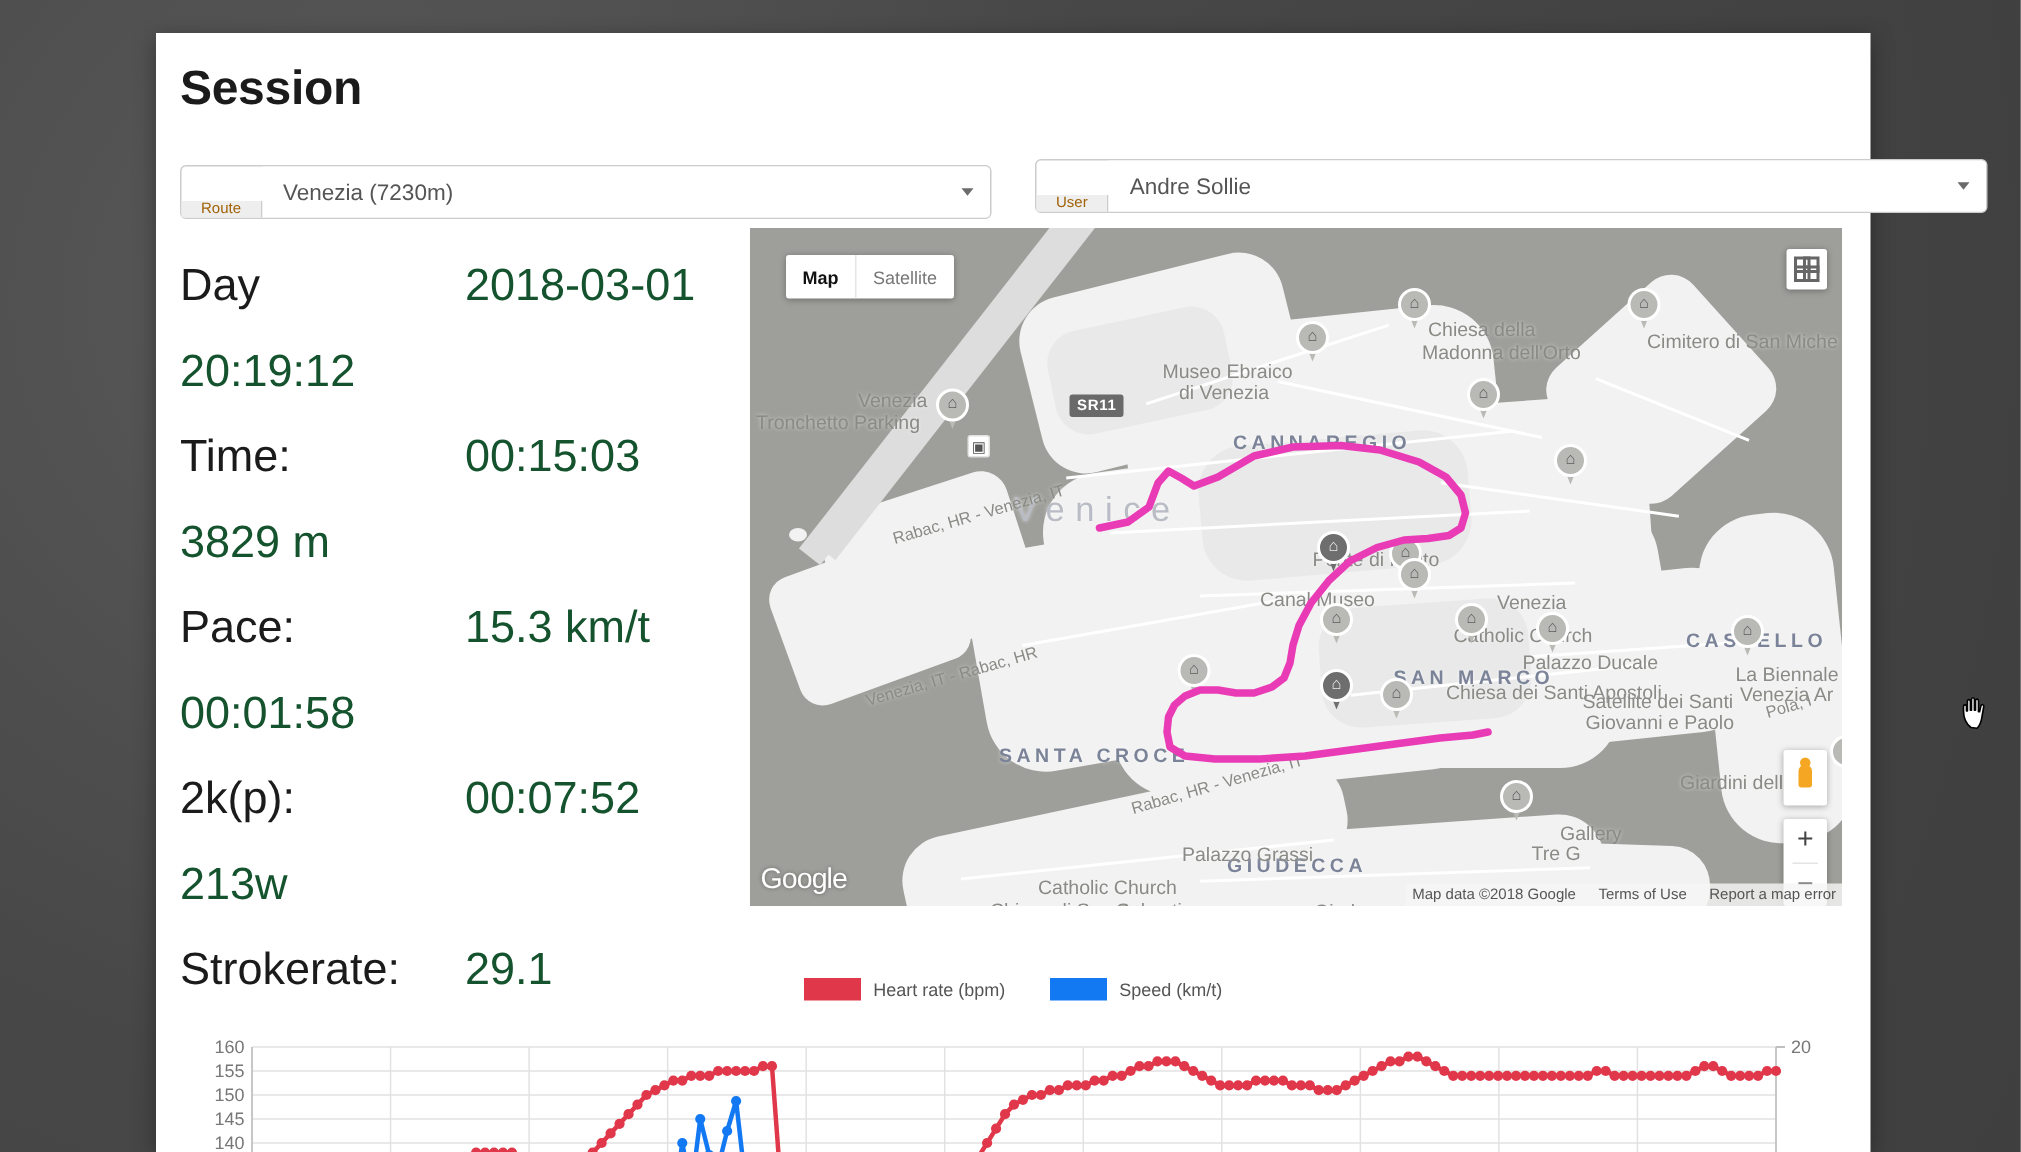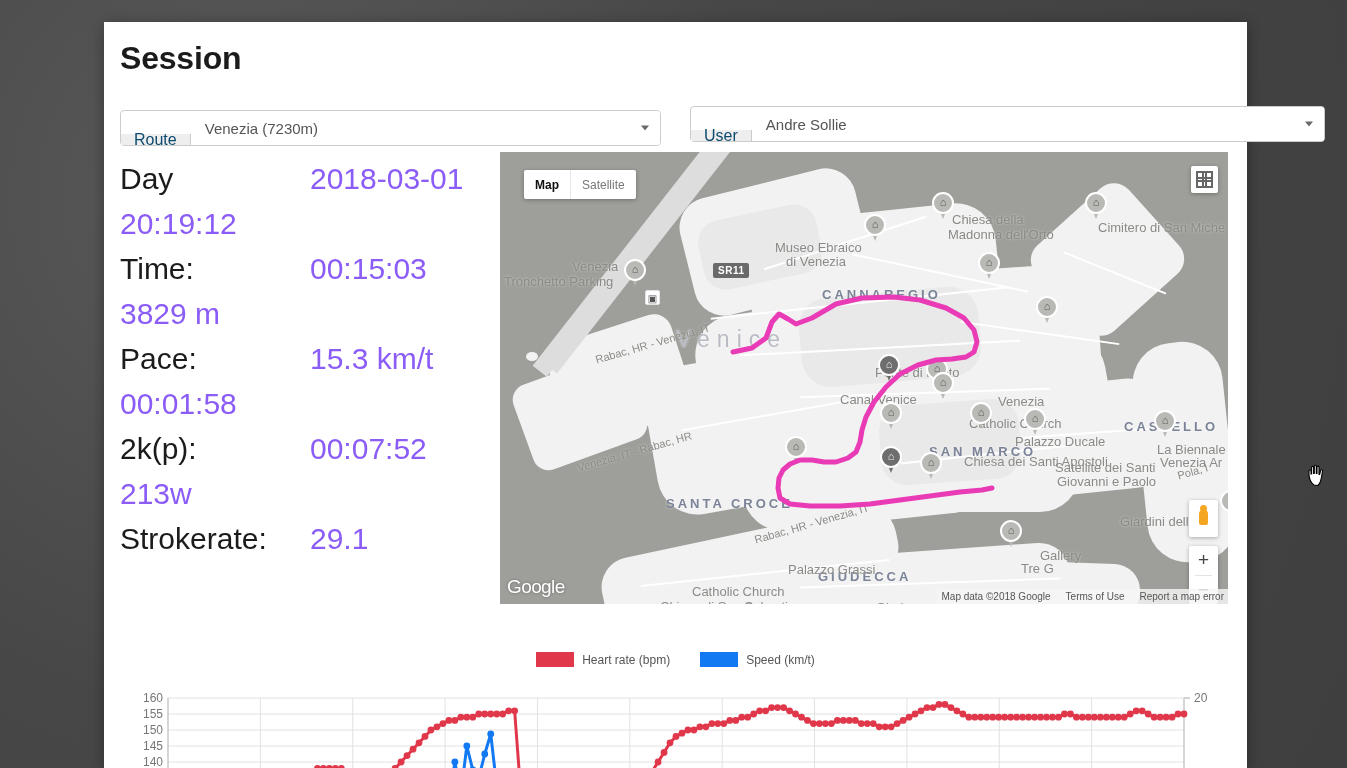--- a/index.html
+++ b/index.html
@@ -27,38 +27,38 @@
   .input-group{
     position:absolute;height:36px;display:flex;
     border:1px solid #ccc;border-radius:4px;background:#fff;
     box-sizing:border-box;
   }
   .ig-route{left:16px;top:88px;width:541px;}
   .ig-user{left:586px;top:84px;width:635px;}
   .ig-addon{
     display:flex;align-items:center;justify-content:center;
     padding:0 13px;background:#eeeeee;border-right:1px solid #ccc;
-    font-size:16px;color:#0c4a6e;white-space:nowrap;margin-top:23px;
+    font-size:10px;color:#a16207;white-space:nowrap;margin-top:23px;
   }
   .ig-select{
     flex:1;position:relative;display:flex;align-items:center;
     padding-left:14px;font-size:15px;color:#555;background:#fff;
     border-radius:0 3px 3px 0;cursor:default;
   }
   .ig-caret{
     position:absolute;right:11px;top:50%;transform:translateY(-50%);
     width:0;height:0;border-left:4px solid transparent;
     border-right:4px solid transparent;border-top:5px solid #6b6b6b;
   }
 
   
   .stats{position:absolute;left:16px;top:140px;width:380px;}
-  .stat-row{display:flex;height:45px;align-items:baseline;}
+  .stat-row{display:flex;height:45px;align-items:baseline;margin-top:12px;}
   .stat-label{width:190px;font-size:30px;color:#1b1b1b;font-weight:400;}
-  .stat-value{font-size:30px;color:#8b5cf6;font-weight:400;}
+  .stat-value{font-size:30px;color:#14532d;font-weight:400;}
   .stat-value.hr{color:#f0a30a;}
 
   
   .map{
     position:absolute;left:396px;top:130px;width:728px;height:452px;
     overflow:hidden;background:#9e9e9a;
   }
   .map-canvas{position:absolute;inset:0;}
   .land{position:absolute;background:#f2f2f2;}
   .land2{position:absolute;background:#e9e9e9;}
@@ -280,21 +280,21 @@
           <div class="road" style="left: 260px; top: 90px; width: 170px; height: 2px; transform: rotate(-18deg); border-radius: 0px;"></div>
           <div class="road" style="left: 560px; top: 120px; width: 110px; height: 2px; transform: rotate(22deg); border-radius: 0px;"></div>
           <div class="maplabel district" style="left: 322px; top: 135px;">CANNAREGIO</div>
           <div class="maplabel district" style="left: 166px; top: 344px;">SANTA CROCE</div>
           <div class="maplabel district" style="left: 405px; top: 292px; margin-left: 24px;">SAN MARCO</div>
           <div class="maplabel district" style="left: 624px; top: 267px;">CASTELLO</div>
           <div class="maplabel district" style="left: 318px; top: 417px;">GIUDECCA</div>
           <div class="maplabel city" style="left: 176px; top: 174px;">Venice</div>
           <div class="maplabel" style="left: 498px; top: 242px;">Venezia</div>
           <div class="maplabel" style="left: 376px; top: 448px;">Giudecca</div>
-          <div class="maplabel" style="left: 340px; top: 240px;">Canal Venice</div>
+          <div class="maplabel" style="left: 340px; top: 240px;">Canal Museo</div>
           <div class="maplabel" style="left: 375px; top: 213px;">Ponte di Rialto</div>
           <div class="maplabel" style="left: 288px; top: 410px;">Palazzo Grassi</div>
           <div class="maplabel" style="left: 515px; top: 282px;">Palazzo Ducale</div>
           <div class="maplabel" style="left: 508px; top: 450px;">Collezione</div>
           <div class="maplabel" style="left: 275px; top: 88px;">Museo Ebraico</div>
           <div class="maplabel" style="left: 286px; top: 102px;">di Venezia</div>
           <div class="maplabel" style="left: 452px; top: 60px;">Chiesa della</div>
           <div class="maplabel" style="left: 448px; top: 75px;">Madonna dell'Orto</div>
           <div class="maplabel" style="left: 598px; top: 68px;">Cimitero di San Miche</div>
           <div class="maplabel" style="left: 469px; top: 264px;">Catholic Church</div>

